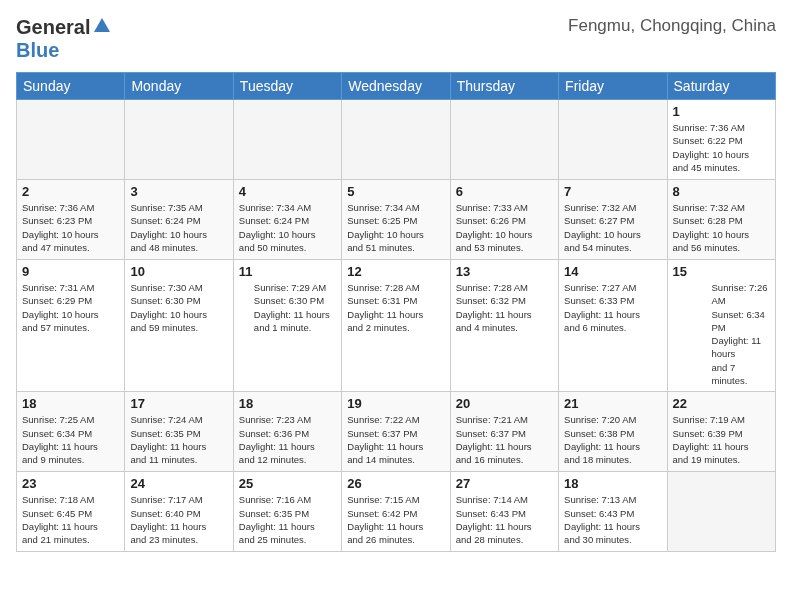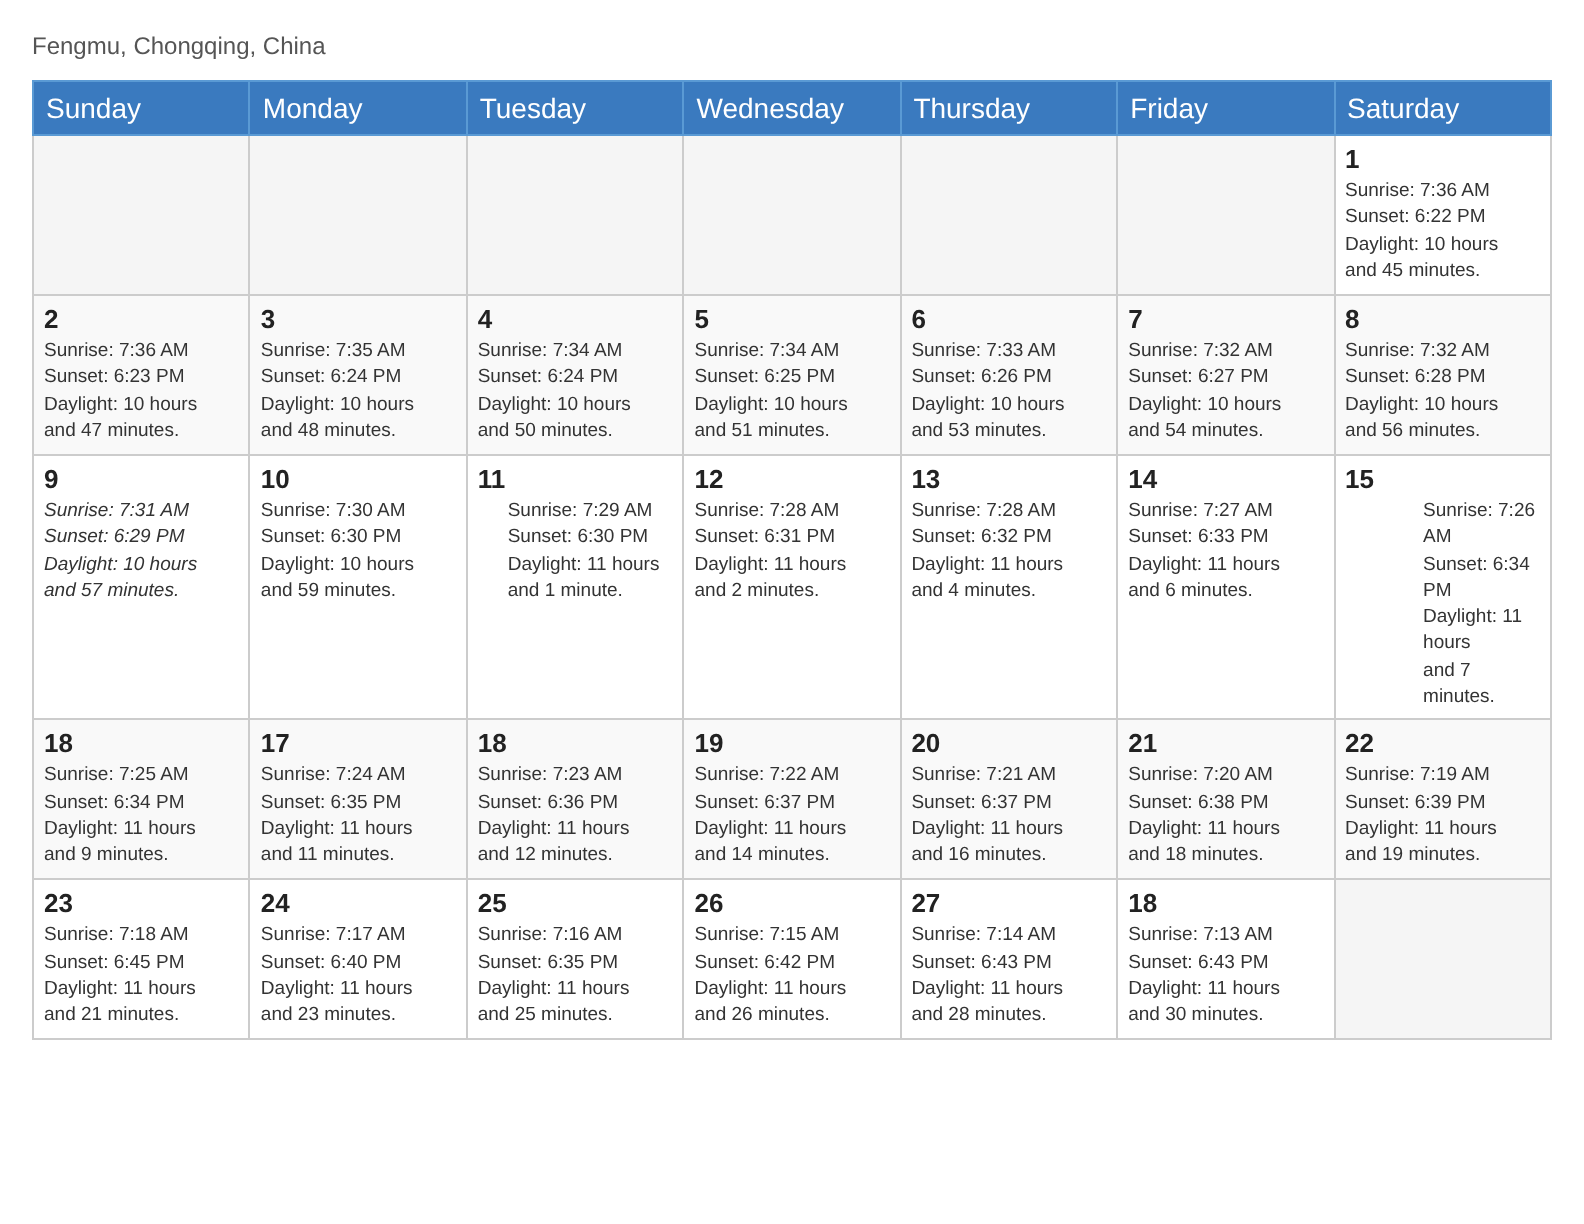--- a/index.html
+++ b/index.html
@@ -30,21 +30,21 @@
     }
     .title-block {
       text-align: right;
     }
     .month-year {
       font-size: 36px;
       font-weight: bold;
       color: #222;
     }
     .location {
-      font-size: 12px;
+      font-size: 17px;
       color: #555;
     }
     table {
       width: 100%;
       border-collapse: collapse;
       table-layout: fixed;
     }
     th {
       background-color: #3a7abf;
       color: #fff;
@@ -77,20 +77,33 @@
     }
     tr:nth-child(even) td:not(.empty) {
       background: #f9f9f9;
     }
   </style>
 </head>
 <body>
 
 <div class="page">
   <div class="header">
+    <div class="logo">
+      <div class="logo-text">
+        <span style="font-size:20px;font-weight:bold;color:#333;">General</span>
+        <span style="display:inline-block;margin-left:3px;margin-top:-2px;">
+          <svg width="18" height="18" viewBox="0 0 18 18">
+              <polygon points="9,2 17,16 1,16" fill="#3a7abf"></polygon>
+            </svg>
+        </span>
+      </div>
+      <div>
+        <span style="font-size:20px;font-weight:bold;color:#3a7abf;">Blue</span>
+      </div>
+    </div>
     <div class="title-block">
       <div class="location">Fengmu, Chongqing, China</div>
     </div>
   </div>
 
   <table>
     <thead>
       <tr>
         <th>Sunday</th>
         <th>Monday</th>
@@ -164,21 +177,21 @@
             <div class="day-number">8</div>
             <div class="day-info" style="white-space: pre-line;">Sunrise: 7:32 AM
 Sunset: 6:28 PM
 Daylight: 10 hours
 and 56 minutes.</div>
           </td>
         </tr>
         <tr>
           <td>
             <div class="day-number">9</div>
-            <div class="day-info" style="white-space: pre-line; font-style: italic;">Sunrise: 7:31 AM
+            <div class="day-info" style="white-space: pre-line;">Sunrise: 7:31 AM
 Sunset: 6:29 PM
 Daylight: 10 hours
 and 57 minutes.</div>
           </td>
           <td>
             <div class="day-number">10</div>
             <div class="day-info" style="white-space: pre-line;">Sunrise: 7:30 AM
 Sunset: 6:30 PM
 Daylight: 10 hours
 and 59 minutes.</div>

